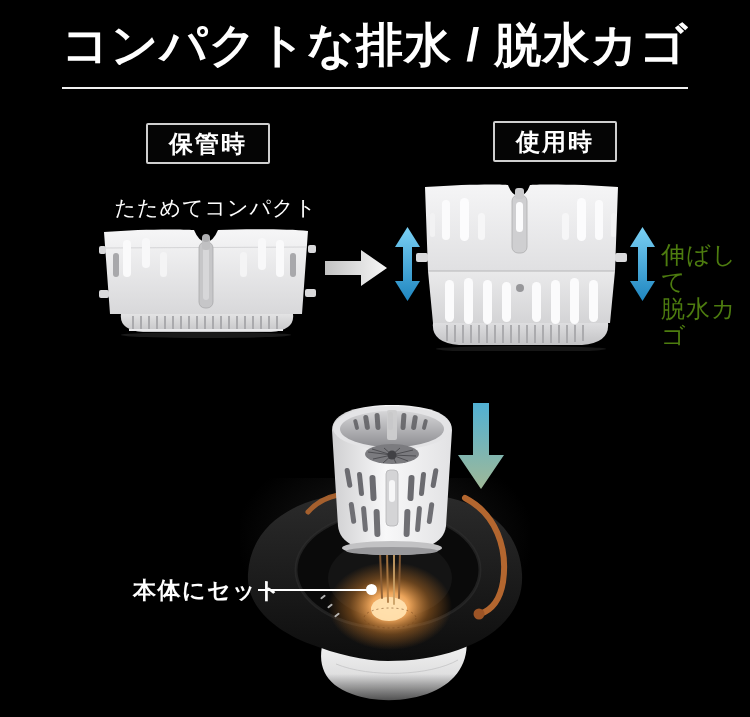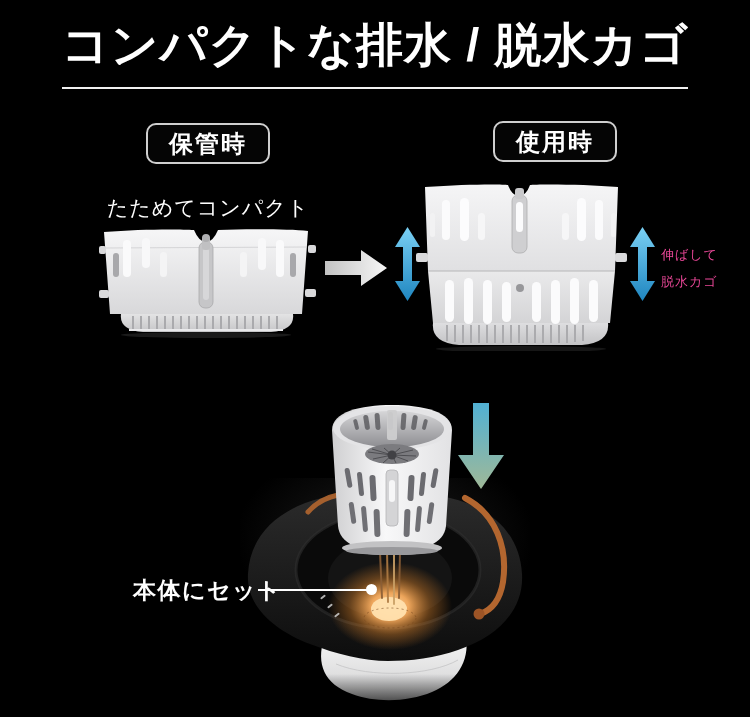--- a/index.html
+++ b/index.html
@@ -2,28 +2,28 @@
 <html><head>
 <meta charset="utf-8">
 <style>
   html,body{margin:0;padding:0;background:#000;}
   .stage{position:relative;width:750px;height:717px;background:#000;overflow:hidden;
          font-family:"Liberation Sans","DejaVu Sans",sans-serif;}
   .abs{position:absolute;}
   .title{top:14px;left:0;width:750px;text-align:center;color:#fff;font-size:47px;
          font-weight:bold;letter-spacing:1px;white-space:nowrap;}
   .divider{left:62px;top:87px;width:626px;height:2px;background:#f0f0f0;}
-  .badge{width:120px;height:37px;border:2.5px solid #cfcfcf;border-radius:10px;
+  .badge{width:120px;height:37px;border:2.5px solid #cfcfcf;border-radius:2px;
          background:#050505;display:flex;align-items:center;justify-content:center;
          color:#fff;font-size:24px;font-weight:bold;letter-spacing:2px;}
   .badge-storage{left:146px;top:123px;}
   .badge-usage{left:493px;top:121px;}
-  .cap-folded{left:99px;top:194px;width:218px;text-align:center;color:#fff;
+  .cap-folded{left:99px;top:194px;width:218px;text-align:right;color:#fff;
               font-size:21px;letter-spacing:1px;}
-  .cap-expand{left:661px;top:241px;color:#ec4899;font-size:13px;line-height:27px;
+  .cap-expand{left:661px;top:241px;color:#4d7c0f;font-size:24px;line-height:27px;
               letter-spacing:1px;}
   .set-label{left:133px;top:575px;color:#fff;font-size:23px;font-weight:bold;
              letter-spacing:1.5px;}
   .pointer-line{left:258px;top:589px;width:110px;height:2px;background:#fff;}
   .pointer-dot{left:366px;top:584px;width:11px;height:11px;border-radius:50%;background:#fff;}
 </style>
 </head>
 <body>
 
 <div class="stage">

